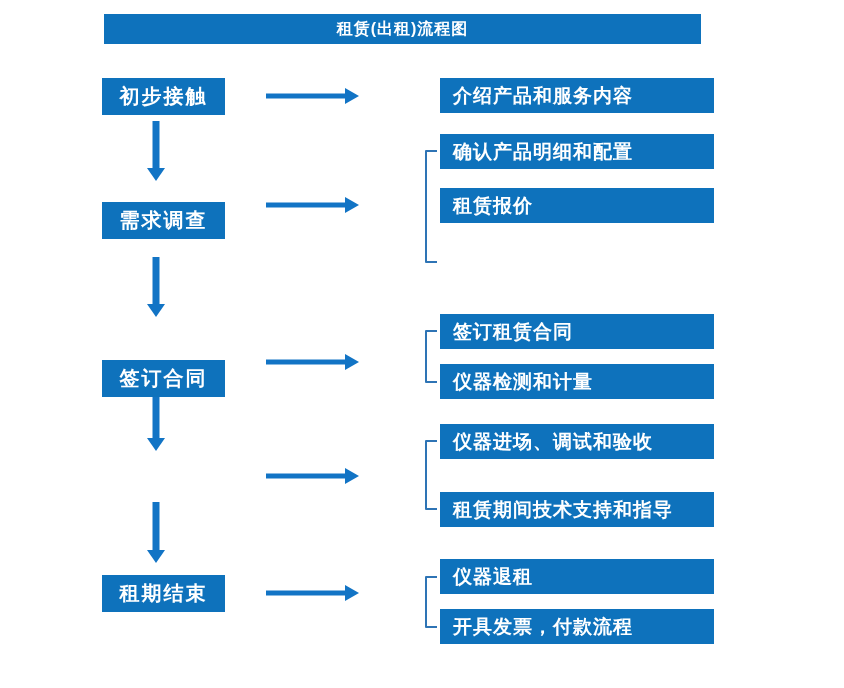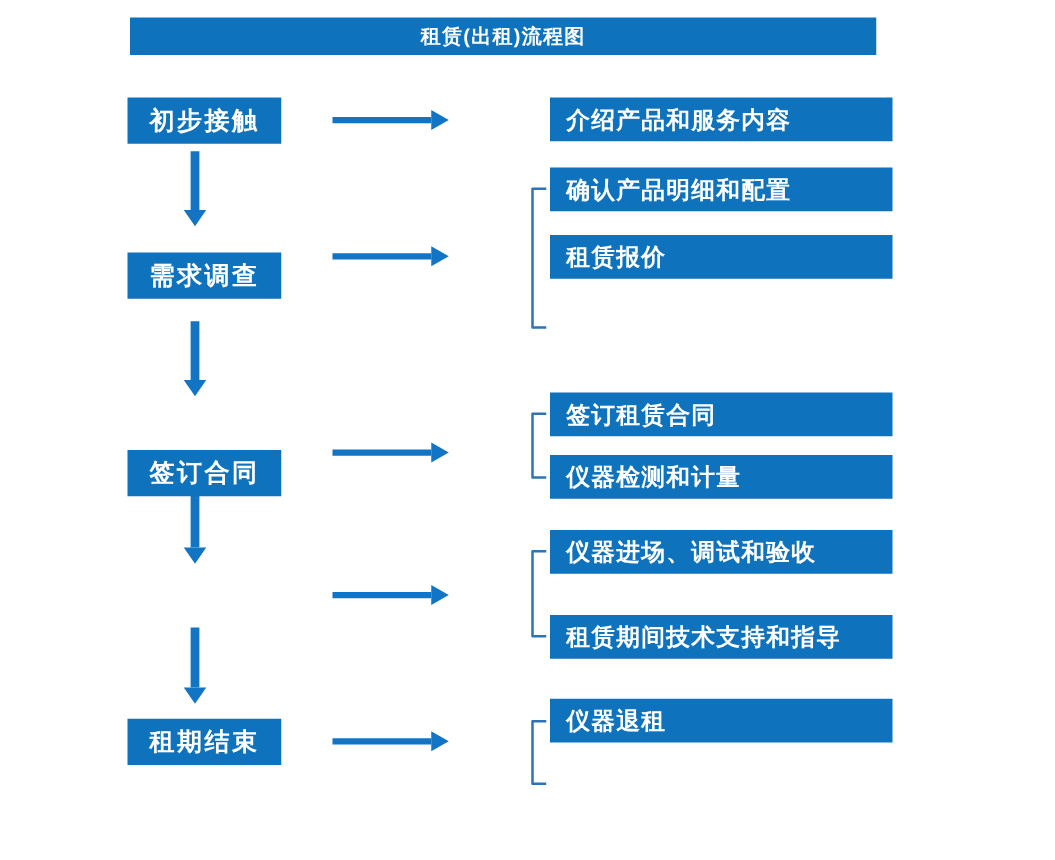--- a/index.html
+++ b/index.html
@@ -131,14 +131,15 @@
   <div class="detail-box" style="top:134px;">确认产品明细和配置</div>
   <div class="detail-box" style="top:188px;">租赁报价</div>
 
   <div class="detail-box" style="top:314px;">签订租赁合同</div>
   <div class="detail-box" style="top:364px;">仪器检测和计量</div>
 
   <div class="detail-box" style="top:424px;">仪器进场、调试和验收</div>
   <div class="detail-box" style="top:492px;">租赁期间技术支持和指导</div>
 
   <div class="detail-box" style="top:559px;">仪器退租</div>
+  <div class="detail-box" style="top:609px;">开具发票，付款流程</div>
 
 </div>
 
 </body></html>

